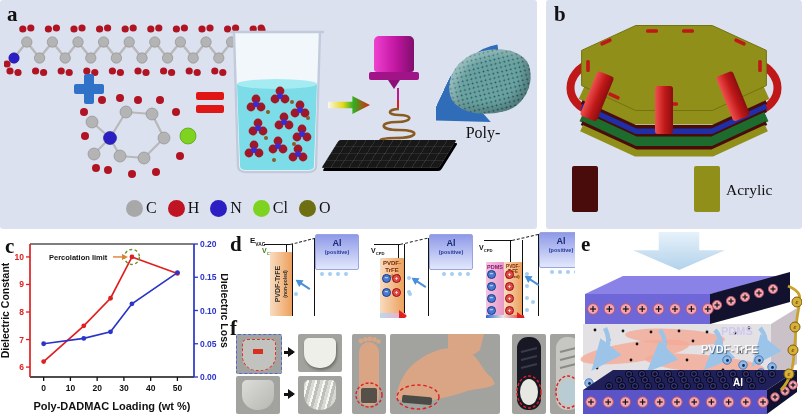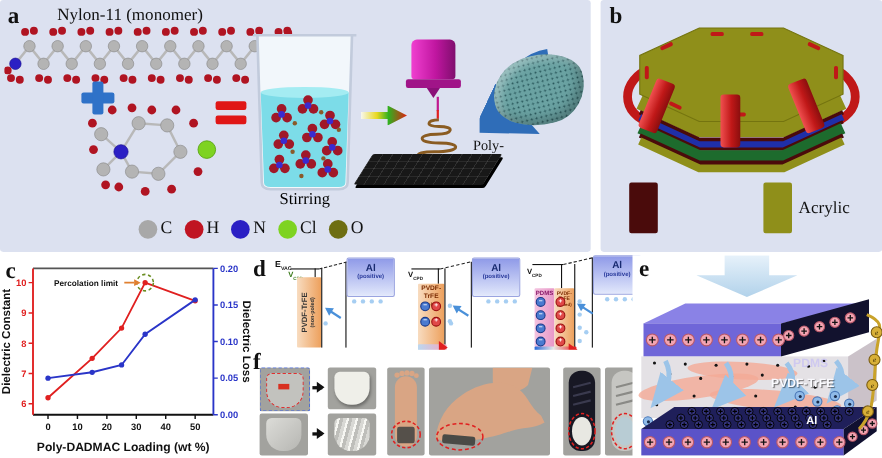--- a/index.html
+++ b/index.html
@@ -49,21 +49,20 @@
   .press{position:absolute;background:linear-gradient(#e4f0fa,#a9cde8);clip-path:polygon(28% 0,72% 0,72% 48%,100% 48%,50% 100%,0 48%,28% 48%);opacity:.9}
   .elabel{position:absolute;font-family:"Liberation Sans",sans-serif;font-weight:bold;z-index:3}
 </style>
 </head>
 <body>
 
 <div class="fig">
 
   <section class="panel pa" style="left:0;top:0;width:537px;height:229px">
     <span class="plabel" style="left:7px;top:4px">a</span>
-    <span class="abs" style="left:52px;top:5px;font-size:15.5px;color:#111">Nylon-11 (monomer)</span>
     <svg id="nylon" class="abs" style="left:4px;top:20px" width="272" height="64">
         <line x1="10" y1="38" x2="22.8" y2="22" stroke="#b8b8b8" stroke-width="2.4"></line>
         <line x1="22.8" y1="22" x2="35.6" y2="38" stroke="#b8b8b8" stroke-width="2.4"></line>
         <line x1="35.6" y1="38" x2="48.400000000000006" y2="22" stroke="#b8b8b8" stroke-width="2.4"></line>
         <line x1="48.400000000000006" y1="22" x2="61.2" y2="38" stroke="#b8b8b8" stroke-width="2.4"></line>
         <line x1="61.2" y1="38" x2="74" y2="22" stroke="#b8b8b8" stroke-width="2.4"></line>
         <line x1="74" y1="22" x2="86.80000000000001" y2="38" stroke="#b8b8b8" stroke-width="2.4"></line>
         <line x1="86.80000000000001" y1="38" x2="99.60000000000001" y2="22" stroke="#b8b8b8" stroke-width="2.4"></line>
         <line x1="99.60000000000001" y1="22" x2="112.4" y2="38" stroke="#b8b8b8" stroke-width="2.4"></line>
         <line x1="112.4" y1="38" x2="125.2" y2="22" stroke="#b8b8b8" stroke-width="2.4"></line>
@@ -235,41 +234,40 @@
         <circle cx="65" cy="131" r="4.4" fill="#a01828"></circle>
         <circle cx="75" cy="131" r="4.4" fill="#a01828"></circle>
         <circle cx="70" cy="128" r="3" fill="#3a2ad0"></circle>
         <circle cx="40" cy="86" r="2" fill="#8a5a2a"></circle>
         <circle cx="64" cy="76" r="2" fill="#8a5a2a"></circle>
         <circle cx="38" cy="112" r="2" fill="#8a5a2a"></circle>
         <circle cx="66" cy="118" r="2" fill="#8a5a2a"></circle>
         <circle cx="46" cy="134" r="2" fill="#8a5a2a"></circle>
         <circle cx="80" cy="92" r="2" fill="#8a5a2a"></circle>
       </svg>
-    <span class="abs" style="left:230px;top:173px;width:94px;text-align:center;font-size:15px">Stirring</span>
     <div class="abs rainbow" style="left:328px;top:96px"></div>
     <div class="abs" style="left:374px;top:36px;width:40px;height:36px;border-radius:5px 5px 3px 3px;background:linear-gradient(90deg,#f040d0,#c016a0 55%,#800e6e)"></div>
     <div class="abs" style="left:369px;top:72px;width:50px;height:8px;border-radius:2px;background:#a01488"></div>
     <div class="abs" style="left:388px;top:80px;width:0;height:0;border-left:6px solid transparent;border-right:6px solid transparent;border-top:9px solid #8a1078"></div>
     <div class="abs" style="left:397px;top:88px;width:2px;height:13px;background:#c01890"></div>
     <div class="abs" style="left:397px;top:100px;width:2px;height:8px;background:#e02020"></div>
     <svg id="spiral" class="abs" style="left:366px;top:106px" width="66" height="42">
         <path d="M33,3 C22,3 20,9 33,9 C48,9 46,16 31,16 C13,16 13,24 33,24 C55,24 53,32 29,32 C7,32 9,39 35,39" fill="none" stroke="#8a5c22" stroke-width="2.6"></path>
       </svg>
     <div class="abs" style="left:330px;top:140px;width:118px;height:28px;transform:skewX(-32deg);background-color:#181818;border-radius:2px;box-shadow:3px 3px 0 #000;background-image:repeating-linear-gradient(90deg,rgba(255,255,255,.10) 0 1px,transparent 1px 9px),repeating-linear-gradient(0deg,rgba(255,255,255,.08) 0 1px,transparent 1px 7px)"></div>
     <svg id="bluearrow" class="abs" style="left:436px;top:42px" width="74" height="88">
         <defs>
           <marker id="bh" markerWidth="9" markerHeight="8" refX="6" refY="3.5" orient="auto">
             <path d="M0,0 L8,3.5 L0,7 Z" fill="#2f6db8"></path>
           </marker>
         </defs>
         <path d="M62,6 C24,12 12,60 42,74" fill="none" stroke="#2f6db8" stroke-width="7" marker-end="url(#bh)"></path>
       </svg>
     <div class="abs" style="left:448px;top:50px;width:84px;height:64px;transform:rotate(-14deg);background-color:#6aa2a2;background-image:radial-gradient(#27565a 0.8px,transparent 1px);background-size:4.5px 4.5px;border-radius:48% 52% 42% 58%/55% 42% 58% 45%;box-shadow:inset -4px -6px 10px rgba(0,0,0,.25),inset 4px 5px 8px rgba(255,255,255,.35)"></div>
-    <div class="abs" style="left:430px;top:124px;width:106px;text-align:left;font-size:13px;line-height:1.18;color:#111">
+    <div class="abs" style="left:430px;top:124px;width:106px;text-align:center;font-size:16px;line-height:1.18;color:#111">
       <span style="display:block">Poly-</span>
     </div>
   </section>
 
   <section class="panel pa" style="left:546px;top:0;width:256px;height:229px">
     <span class="plabel" style="left:8px;top:4px">b</span>
     <svg id="deviceb" class="abs" style="left:6px;top:16px" width="244" height="150">
         <defs>
           <linearGradient id="strapg" x1="0" y1="0" x2="1" y2="0">
             <stop offset="0%" stop-color="#f05050"></stop>

